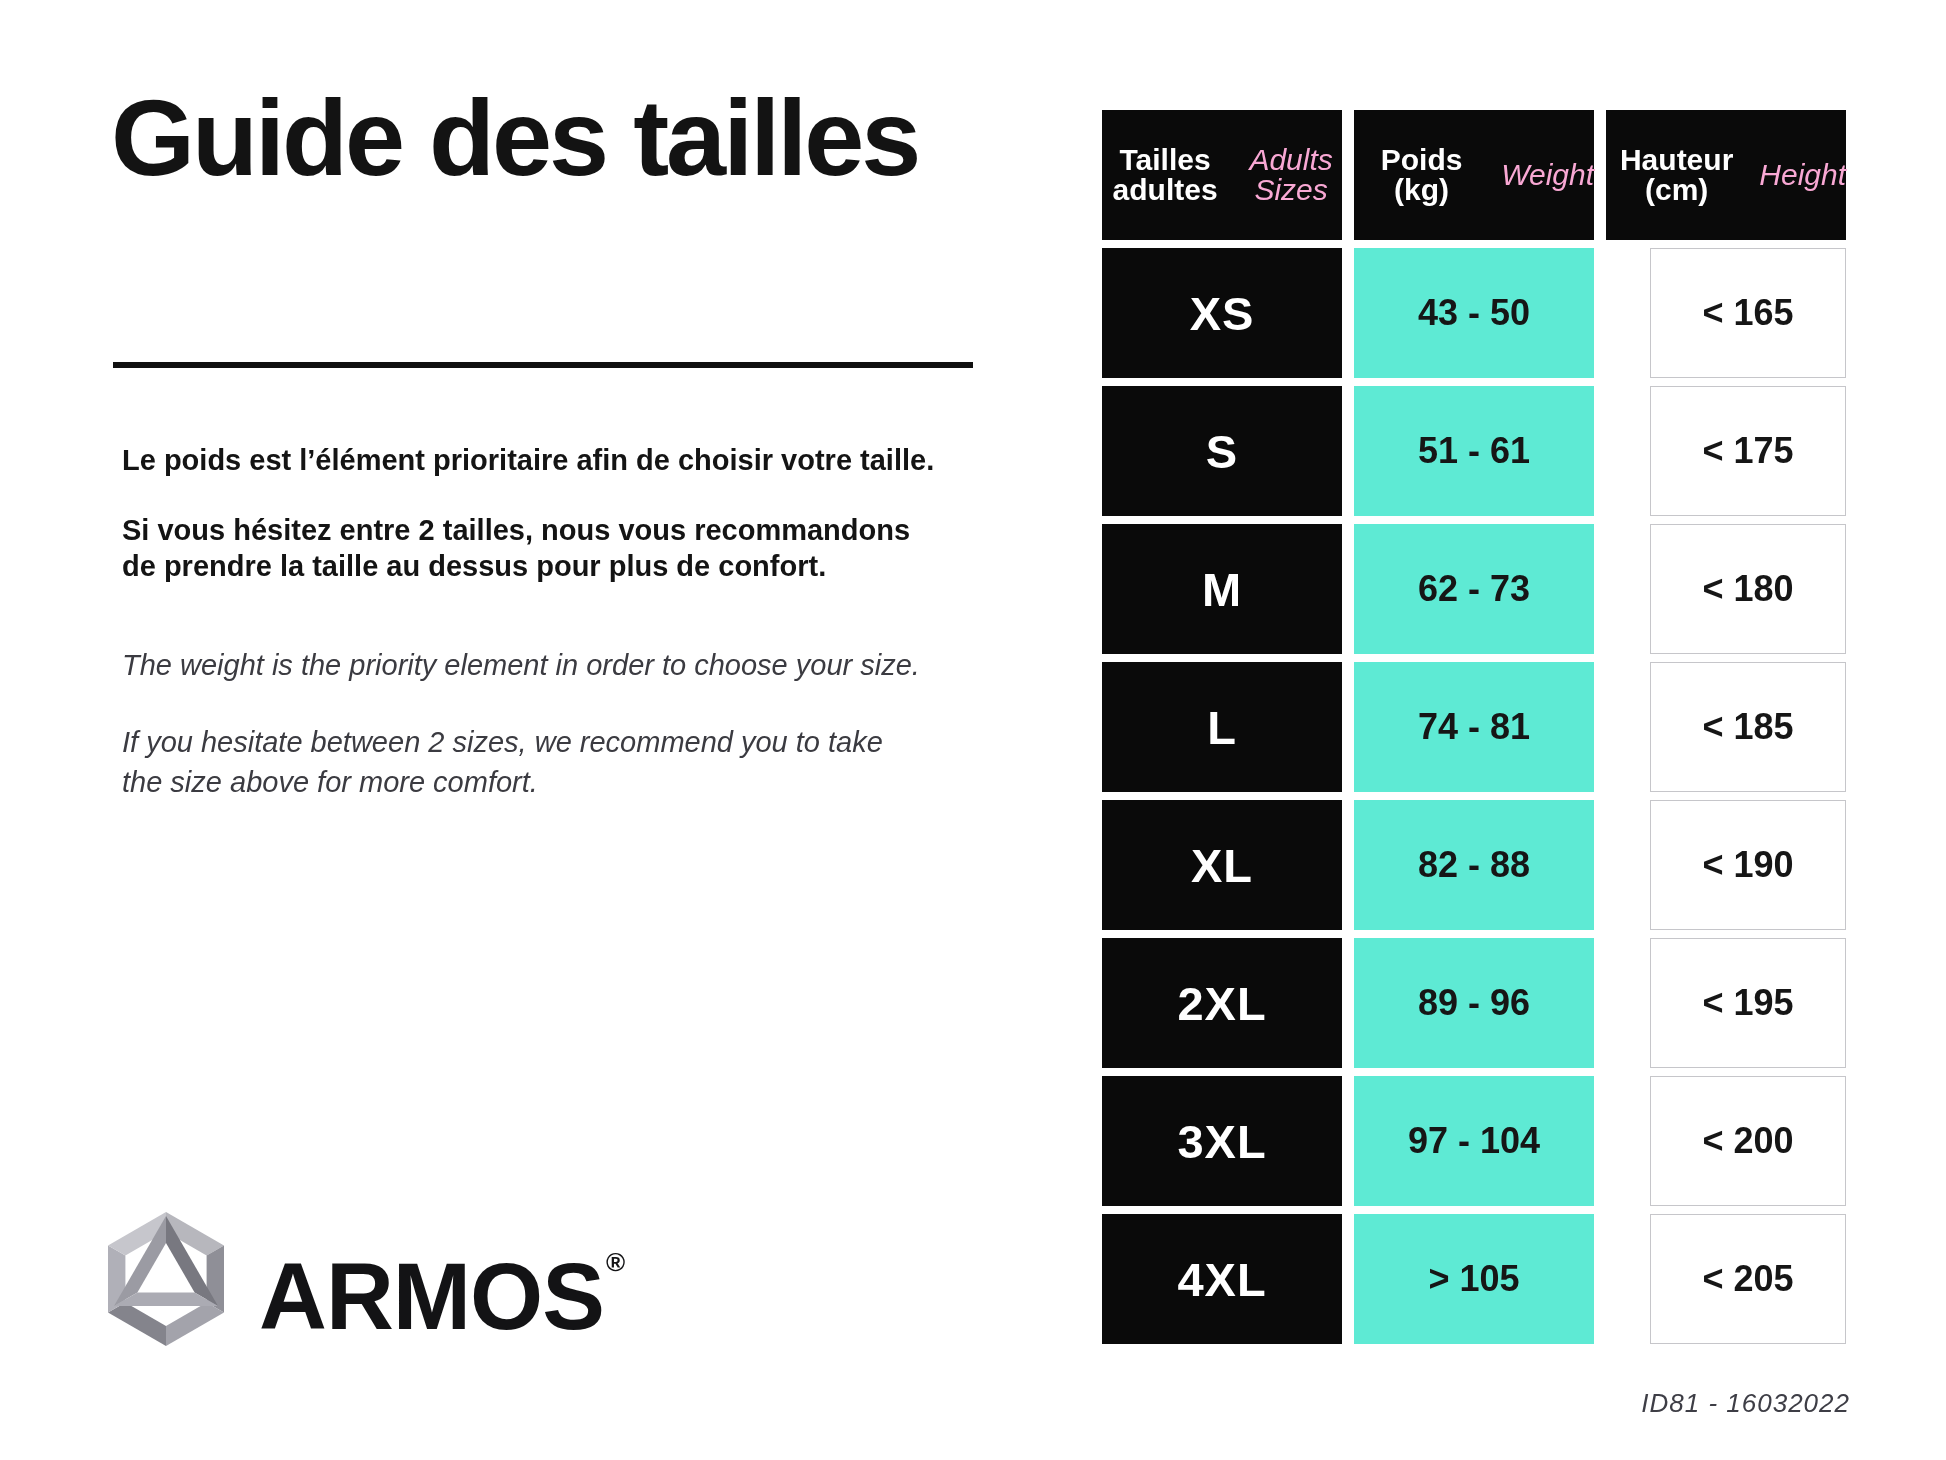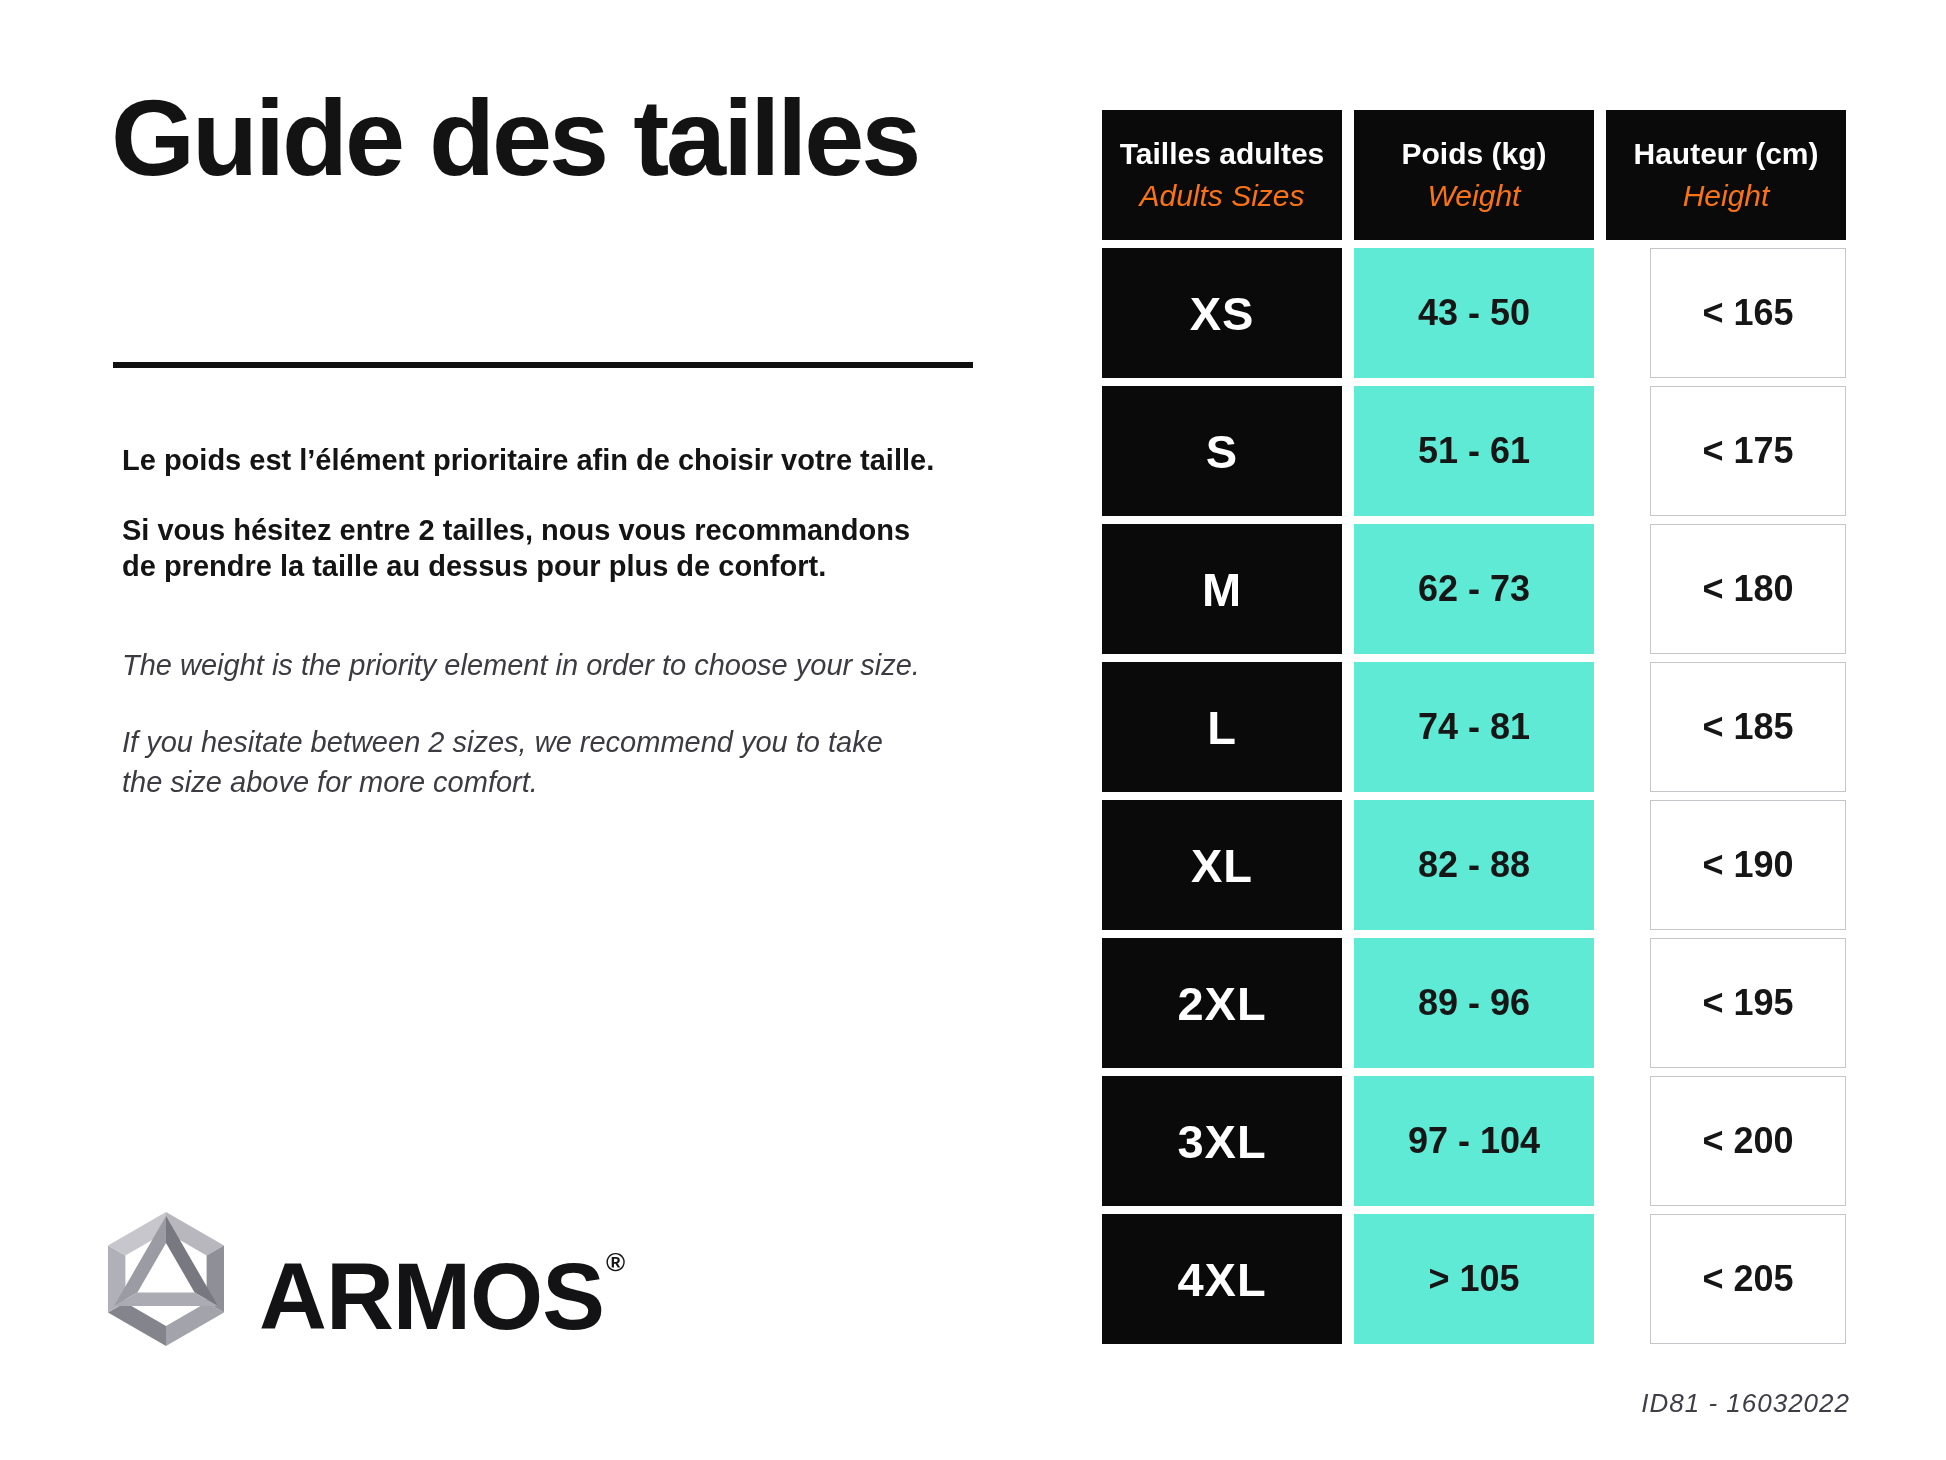--- a/index.html
+++ b/index.html
@@ -106,27 +106,27 @@
     row-gap: 8px;
   }
   .cell {
     height: 130px;
     display: flex;
     align-items: center;
     justify-content: center;
     text-align: center;
   }
   .cell-head {
-    flex-direction: column;
+    flex-direction: row;
     gap: 12px;
     background: #0a0a0a;
     color: #ffffff;
   }
   .head-fr { font-weight: 700; font-size: 30px; line-height: 30px; }
-  .head-en { font-style: italic; font-weight: 400; font-size: 30px; line-height: 30px; color: #f97316; }
+  .head-en { font-style: italic; font-weight: 400; font-size: 30px; line-height: 30px; color: #f9a8d4; }
   .cell-size {
     background: #0a0a0a;
     color: #ffffff;
     font-weight: 700;
     font-size: 47px;
     letter-spacing: 1px;
   }
   .cell-weight {
     background: #5eead4;
     color: #161616;

